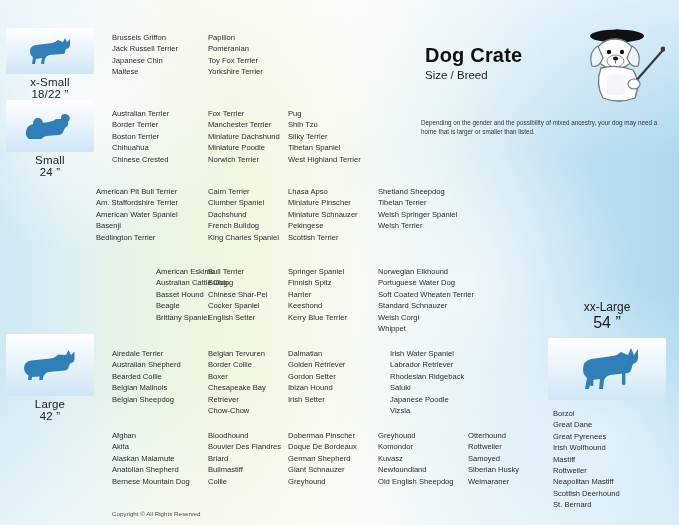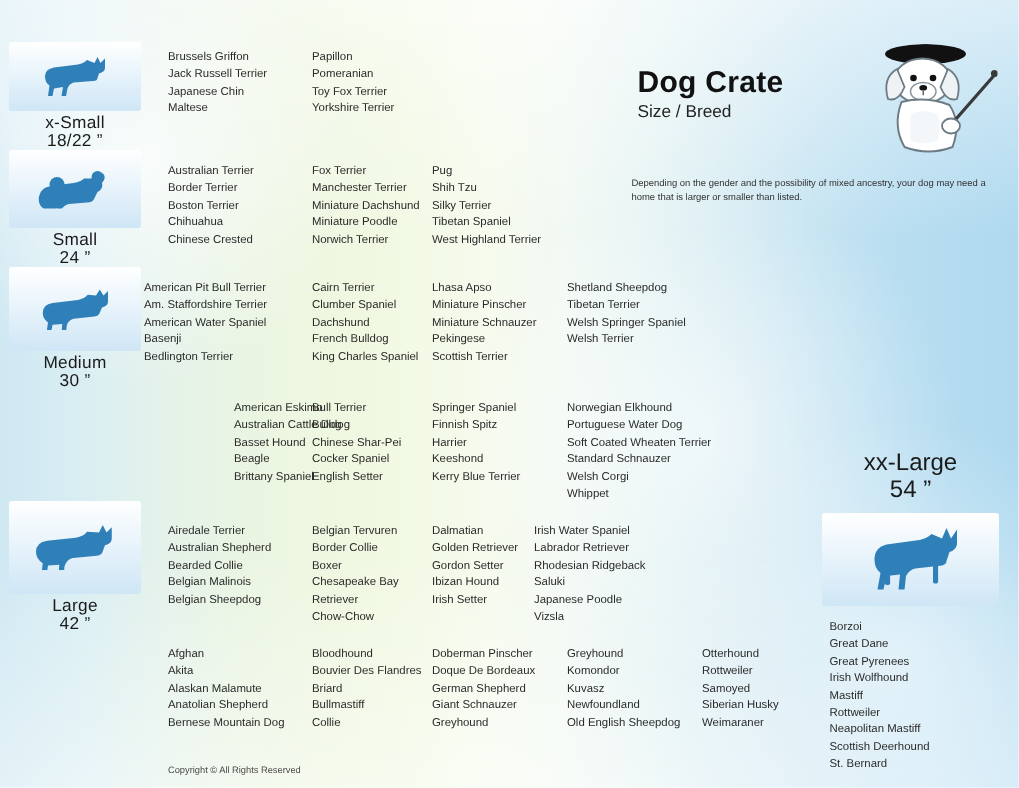--- a/index.html
+++ b/index.html
@@ -79,21 +79,21 @@
     font-size:11.5px; color:#222; line-height:15px;
   }
   .logo-note {
     position:absolute; left:-4px; top:98px; width:238px;
     font-size:6.3px; line-height:9px; color:#333;
   }
   .logo-art { position:absolute; right:0; top:0; width:92px; height:92px; }
 
   
   .xxl-wrap { position:absolute; right:2px; top:300px; width:140px; }
-  .xxl-name { text-align:center; font-size:16px; color:#1b1b1b; }
+  .xxl-name { text-align:center; font-size:12px; color:#1b1b1b; }
   .xxl-num  { text-align:center; font-size:16px; color:#1b1b1b; }
   .xxl-swatch {
     width:118px; height:62px; margin:6px auto 0;
     border-radius:2px;
     display:flex; align-items:center; justify-content:center;
     background:linear-gradient(to bottom, #ffffff 0%, #e9f4fb 45%, #cfe6f6 100%);
   }
   .xxl-list { margin-top:8px; padding-left:16px; }
   .xxl-list .breed { font-size:7.6px; line-height:11.4px; }
 
@@ -164,31 +164,20 @@
             <g fill="#2f7fb8">
               <path d="M36 6 q4 -6 8 -3 q2 3 -1 6 q1 4 -3 6 l-2 4 q-1 3 -5 3 l-12 1 q-4 1 -5 4 l0 3 l-3 0 l0 -4 l-5 1 l-1 4 l-3 0 l0 -5 q-4 -3 -3 -8 q1 -6 8 -7 l15 -2 q5 -1 7 -3 z"></path>
               <circle cx="40" cy="5" r="4"></circle>
               <circle cx="13" cy="10" r="5"></circle>
             </g>
           </svg>
         </div>
         <div class="size-name">Small</div>
         <div class="size-num">24 ”</div>
       </div>
-      <div class="size-block" style="top: 178px;">
-        <div class="size-swatch" style="height: 56px;">
-          <svg width="52" height="27" viewBox="0 0 52 27">
-            <g fill="#2f7fb8">
-              <path d="M40 4 l2.5 -4 l2.5 4 l3 -3 l0 7 q0 3 -4 4 l-1.5 3.5 q-0.5 2 -3.5 2.5 l-14 1.5 q-3.5 1 -4.5 4.5 l-0.5 5 l-3 0 l0.5 -6 l-6.5 0.5 l-1 5.5 l-3 0 l1 -7 q-3.5 -2.5 -3.5 -6.5 q0 -5.5 6.5 -6.5 l17 -2 q4.5 -1 6.5 -3.5 z"></path>
-            </g>
-          </svg>
-        </div>
-        <div class="size-name">Medium</div>
-        <div class="size-num">30 ”</div>
-      </div>
       <div class="size-block" style="top: 334px;">
         <div class="size-swatch" style="height: 62px;">
           <svg width="58" height="30" viewBox="0 0 58 30">
             <g fill="#2f7fb8">
               <path d="M45 5 l2.5 -5 l2.5 5 l3.5 -3.5 l0 7.5 q0 3.5 -4.5 4.5 l-1.5 4 q-0.5 2.5 -4 3 l-16 1.5 q-4 1 -5.5 5.5 l-0.5 6.5 l-3.5 0 l0.5 -7.5 l-7.5 0.5 l-1 7 l-3.5 0 l1 -8.5 q-4.5 -3 -4.5 -7.5 q0 -6.5 7.5 -7.5 l19 -2 q5.5 -1 7.5 -4 z"></path>
             </g>
           </svg>
         </div>
         <div class="size-name">Large</div>
         <div class="size-num">42 ”</div>
@@ -309,21 +298,21 @@
           <div class="breed">Retriever</div>
           <div class="breed">Chow-Chow</div>
         </div>
         <div class="col" style="left: 288px;">
           <div class="breed">Dalmatian</div>
           <div class="breed">Golden Retriever</div>
           <div class="breed">Gordon Setter</div>
           <div class="breed">Ibizan Hound</div>
           <div class="breed">Irish Setter</div>
         </div>
-        <div class="col" style="left: 356px;">
+        <div class="col" style="left: 390px;">
           <div class="breed">Irish Water Spaniel</div>
           <div class="breed">Labrador Retriever</div>
           <div class="breed">Rhodesian Ridgeback</div>
           <div class="breed">Saluki</div>
           <div class="breed">Japanese Poodle</div>
           <div class="breed">Vizsla</div>
         </div>
       </div>
       <div class="row" style="left: 0px; top: 430px; width: 679px;">
         <div class="col" style="left: 112px;">

